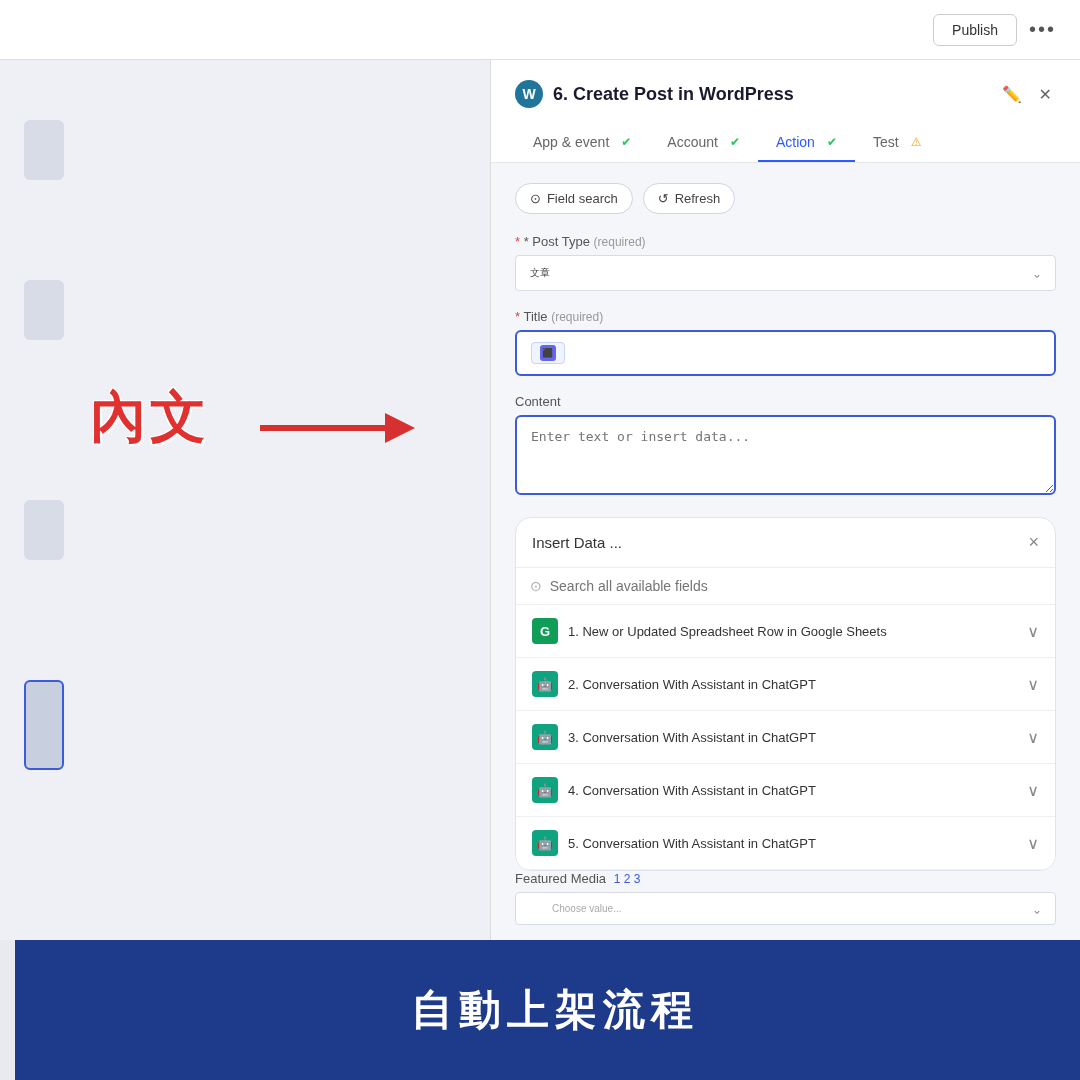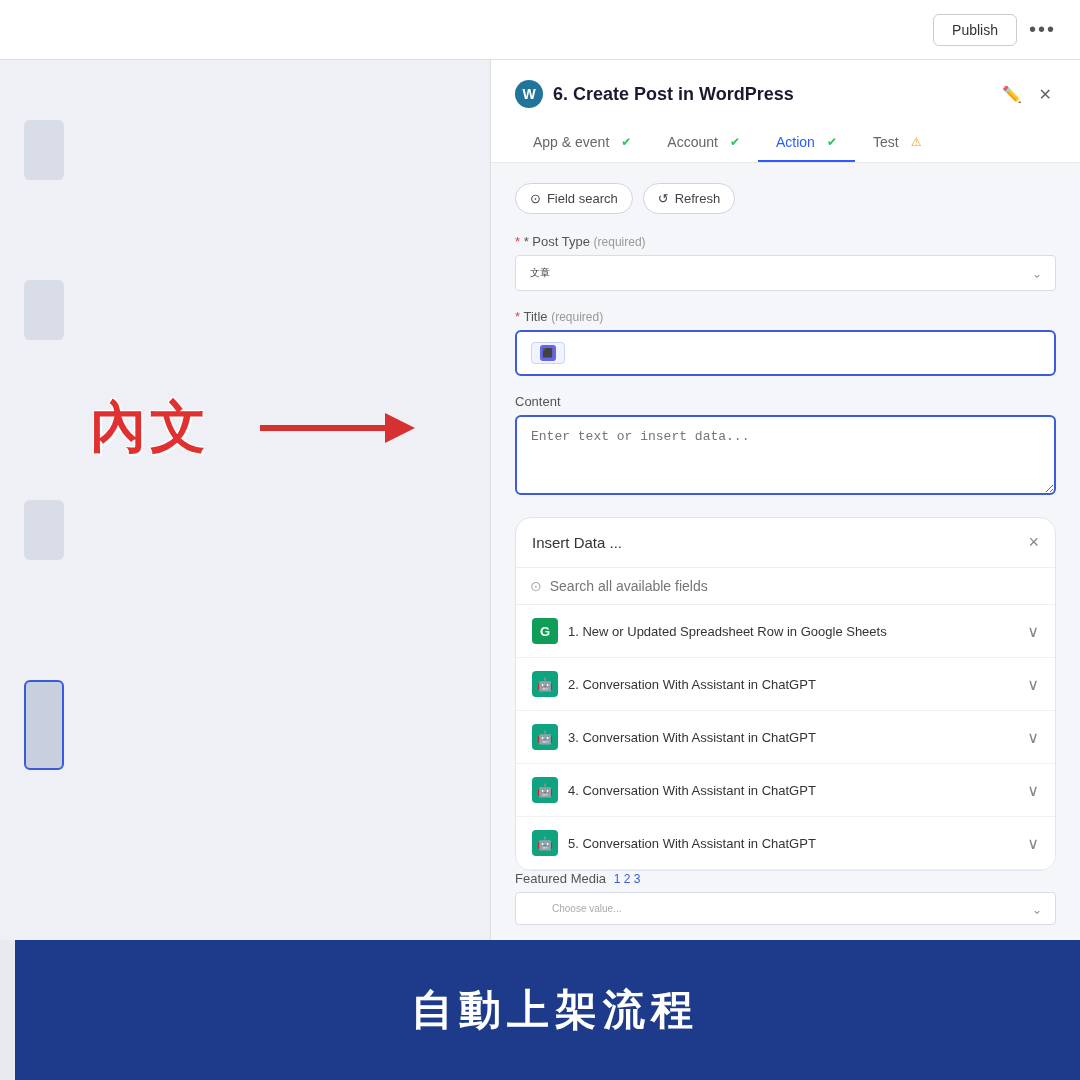--- a/index.html
+++ b/index.html
@@ -62,21 +62,21 @@
       left: 24px;
       width: 40px;
       border-radius: 6px;
       background: #d8dce6;
     }
 
     
     .chinese-label {
       position: absolute;
       left: 90px;
-      top: 390px;
+      top: 380px;
       font-size: 56px;
       font-weight: 900;
       color: #e03030;
       text-shadow: 2px 2px 0 #fff, -1px -1px 0 #fff, 1px -1px 0 #fff, -1px 1px 0 #fff;
       letter-spacing: 4px;
     }
 
     
     .arrow {
       position: absolute;
@@ -302,21 +302,20 @@
     .content-textarea {
       width: 100%;
       min-height: 80px;
       padding: 12px 14px;
       border: 2px solid #3b5bdb;
       border-radius: 6px;
       background: #fff;
       font-size: 13px;
       color: #aaa;
       resize: vertical;
-      font-family: Liberation Mono, monospace;
     }
 
     
     .insert-data-panel {
       background: #fff;
       border: 1.5px solid #e0e4ef;
       border-radius: 16px;
       overflow: hidden;
       margin-top: 4px;
     }

